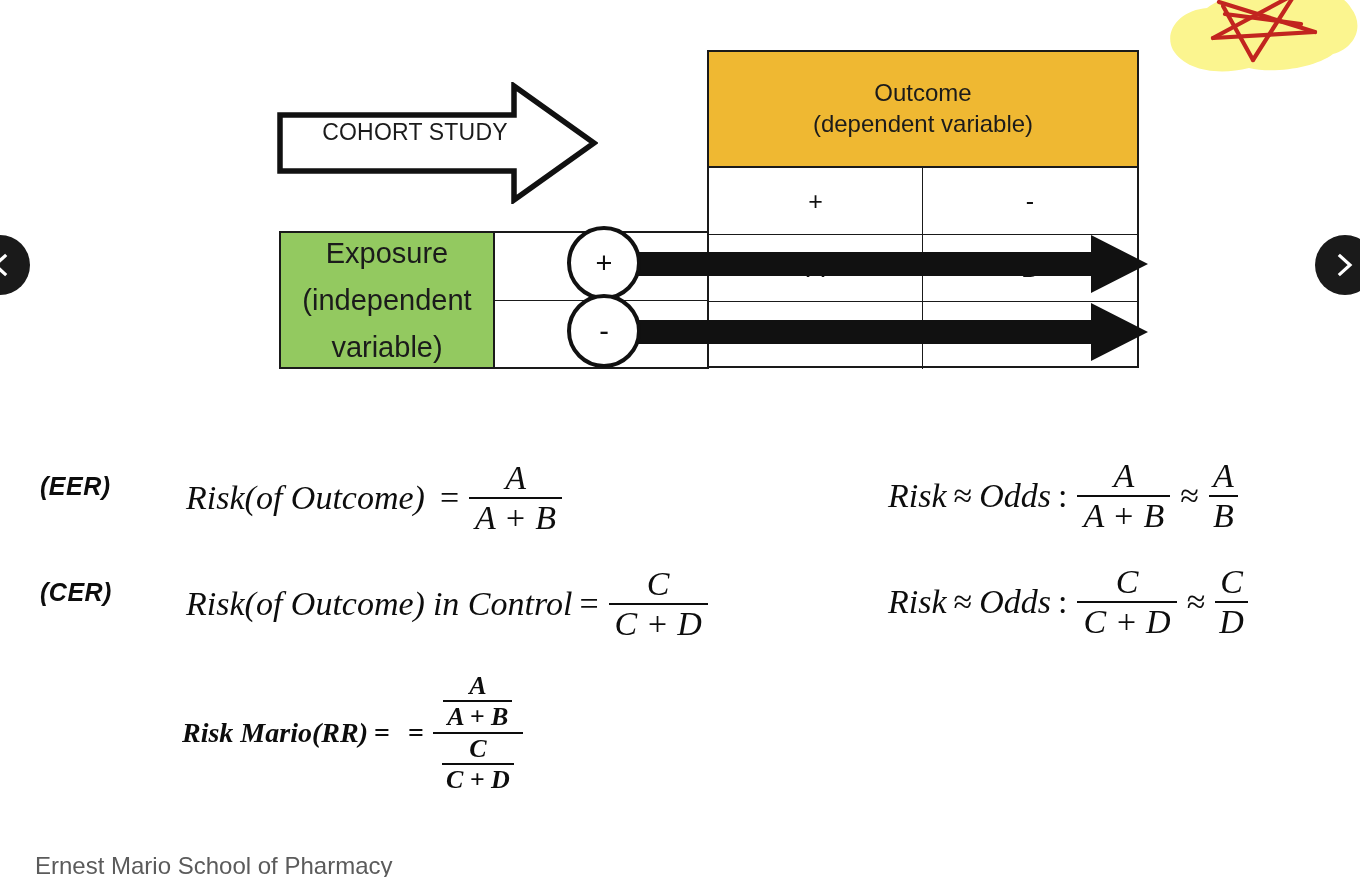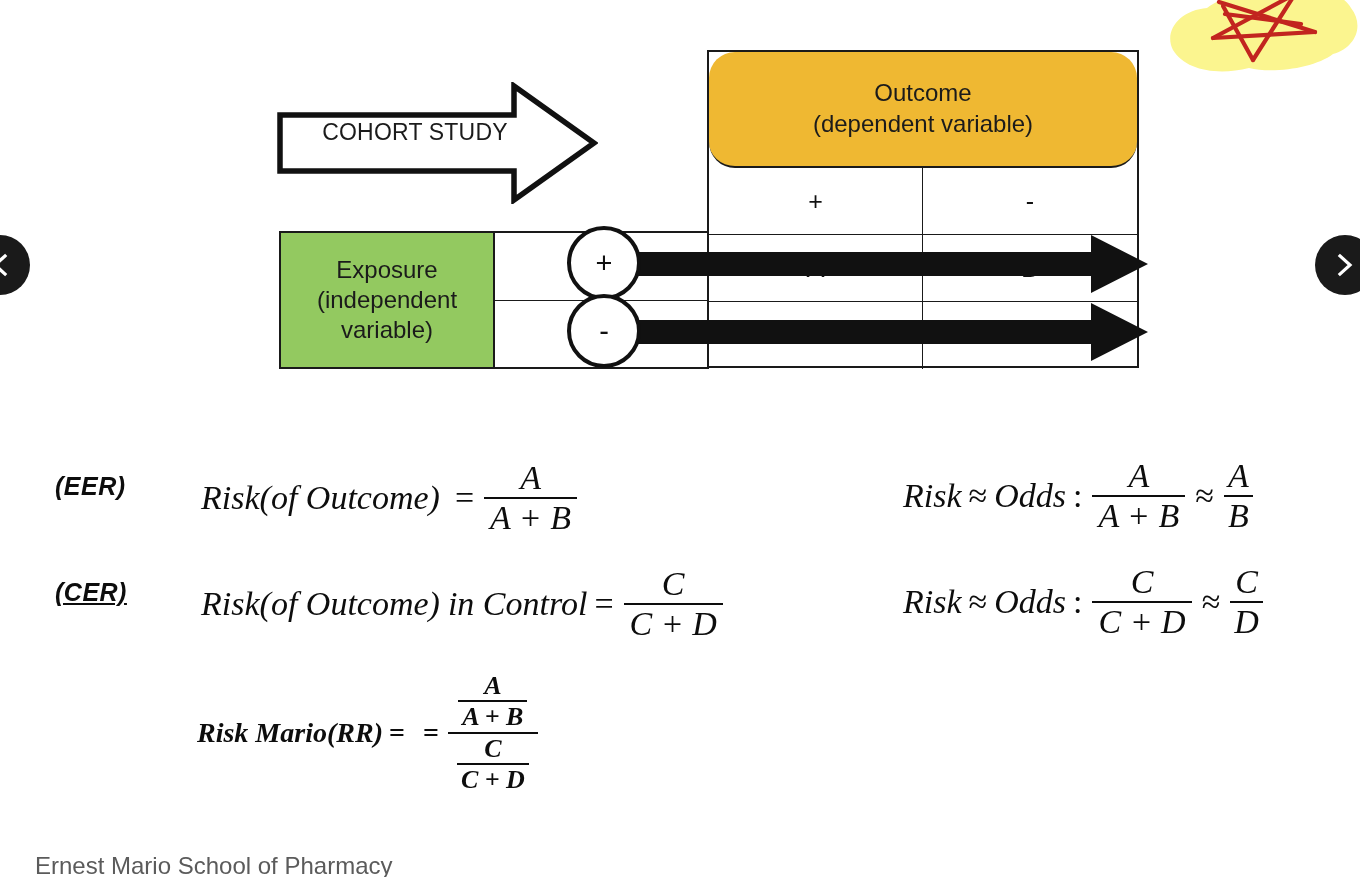--- a/index.html
+++ b/index.html
@@ -52,21 +52,20 @@
     position: absolute;
     left: 0; top: 0;
     width: 100%; height: 116px;
     background: #efb832;
     border-bottom: 2.5px solid #1a1a1a;
     display: flex; flex-direction: column;
     align-items: center; justify-content: center;
     font-size: 24px; color: #1b1b1b;
     line-height: 1.28;
     text-align: center;
-    border-radius: 26px;
   }
   .tbl-subhead {
     position: absolute;
     left: 0; top: 116px;
     width: 100%; height: 67px;
     display: flex;
     border-bottom: 1.6px solid #1a1a1a;
   }
   .tbl-subhead > div {
     flex: 1 1 50%;
@@ -91,22 +90,22 @@
 
   
   .expo-box {
     position: absolute;
     left: 279px; top: 231px;
     width: 216px; height: 138px;
     background: #93c960;
     border: 2.2px solid #1a1a1a;
     display: flex; flex-direction: column;
     align-items: center; justify-content: center;
-    font-size: 24px; color: #1b1b1b;
-    line-height: 1.25; text-align: center;
+    font-size: 29px; color: #1b1b1b;
+    line-height: 1.25; text-align: center; gap: 11px;
   }
   .expo-col {
     position: absolute;
     left: 495px; top: 231px;
     width: 214px; height: 138px;
     border: 2.2px solid #1a1a1a;
     border-left: none;
     background: transparent;
   }
   .expo-col-div {
@@ -136,33 +135,33 @@
     left: 636px;
     width: 512px; height: 58px;
     z-index: 5;
   }
   .bigarrow.a1 { top: 235px; }
   .bigarrow.a2 { top: 303px; }
 
   
   .eqs {
     position: absolute;
-    left: 15px; top: 430px;
+    left: 0; top: 430px;
     width: 1104px; height: 380px;
     color: #0d0d0d;
   }
   .eq-tag {
     position: absolute;
     font-family: "Liberation Sans", sans-serif;
     font-weight: bold; font-style: italic;
     font-size: 25px;
     letter-spacing: .5px;
   }
   .eq-tag.eer { left: 40px; top: 42px; }
-  .eq-tag.cer { left: 40px; top: 148px; text-decoration: underline; }
+  .eq-tag.cer { left: 40px; top: 148px; }
 
   .mathline {
     position: absolute;
     font-family: Liberation Serif, serif;
     font-style: italic;
     white-space: nowrap;
     display: flex;
     align-items: center;
   }
   .mathline.l1 { left: 186px; top: 30px; font-size: 34px; }

